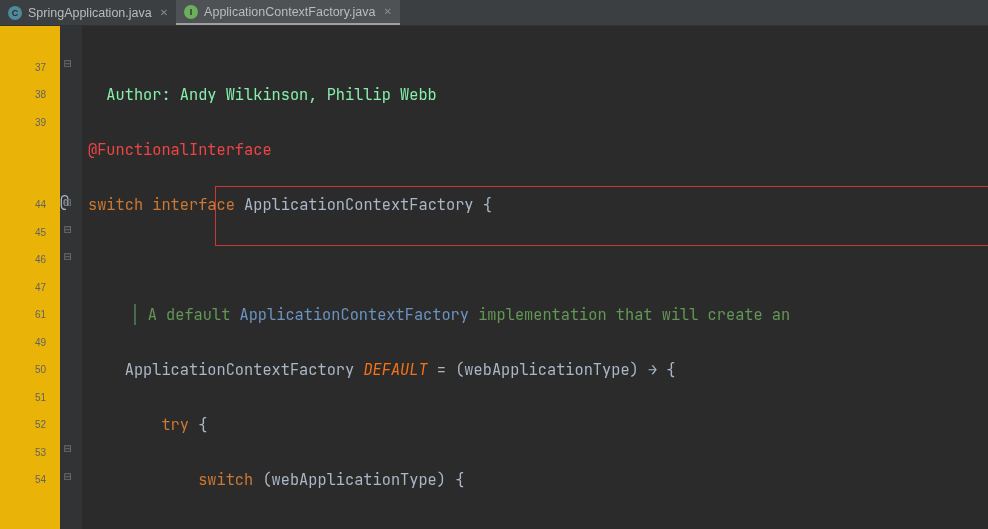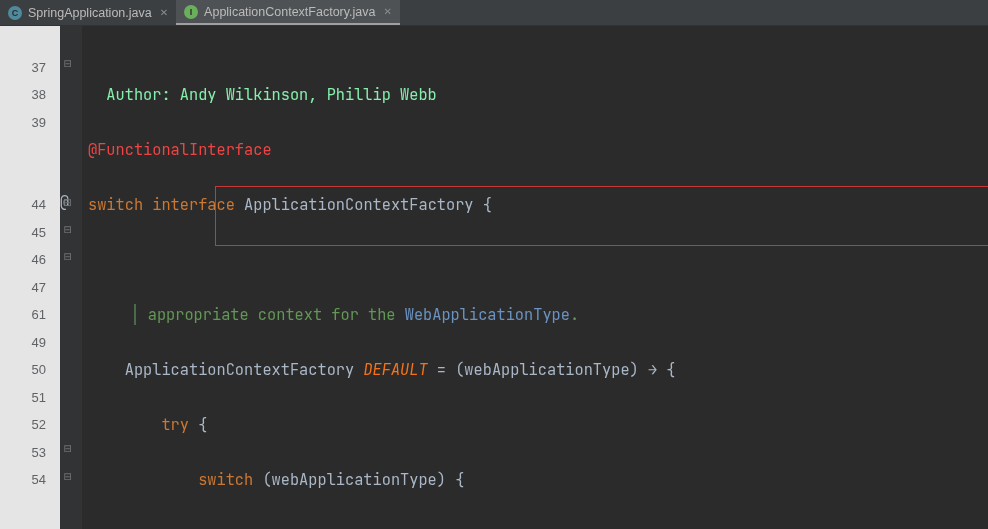--- a/index.html
+++ b/index.html
@@ -49,26 +49,26 @@
     color: #2b2b2b;
   }
   .icon-class { background: #4e8a9c; }
   .icon-interface { background: #6aaf5b; }
   .editor {
     display: flex;
     height: calc(100% - 26px);
   }
   .gutter {
     width: 60px;
-    background: #e5e5e5;
+    background: #eab308;
     color: #606366;
     text-align: right;
     padding-right: 14px;
     font-family: "Segoe UI", Arial, sans-serif;
-    font-size: 13px;
+    font-size: 10px;
     user-select: none;
     position: relative;
   }
   .gutter .ln {
     height: 27.5px;
     line-height: 27.5px;
     position: relative;
   }
   .anno-col {
     width: 22px;
@@ -161,21 +161,21 @@
     <span class="anno fold" style="top:222px; left:4px;">⊟</span>
     <span class="anno fold" style="top:414px; left:4px;">⊟</span>
     <span class="anno fold" style="top:442px; left:4px;">⊟</span>
   </div>
   <div class="code">
     <div class="hl-box"></div>
 <div>  <span class="c-author">Author:</span> <span class="c-author">Andy Wilkinson, Phillip Webb</span></div>
 <div><span class="c-anno">@FunctionalInterface</span></div>
 <div><span class="c-kw">switch</span> <span class="c-kw">interface</span> <span class="c-type">ApplicationContextFactory</span> <span>{</span></div>
 <div class="spacer"></div>
-<div>    <span class="doc-border"><span class="c-doc">appropriate context for the </span><span class="c-doclink">WebApplicationType</span><span class="c-doc">.</span></span></div>
+<div>    <span class="doc-border"><span class="c-doc">A default </span><span class="c-doclink">ApplicationContextFactory</span><span class="c-doc"> implementation that will create an</span></span></div>
 <div>    <span class="c-type">ApplicationContextFactory</span> <span class="c-static c-italic">DEFAULT</span><span> = </span><span>(webApplicationType)</span><span class="c-arrow"> → </span><span>{</span></div>
 <div>        <span class="c-kw">try</span> <span>{</span></div>
 <div>            <span class="c-kw">switch</span> <span>(webApplicationType)</span> <span>{</span></div>
 
 
 
 
 
 
 

